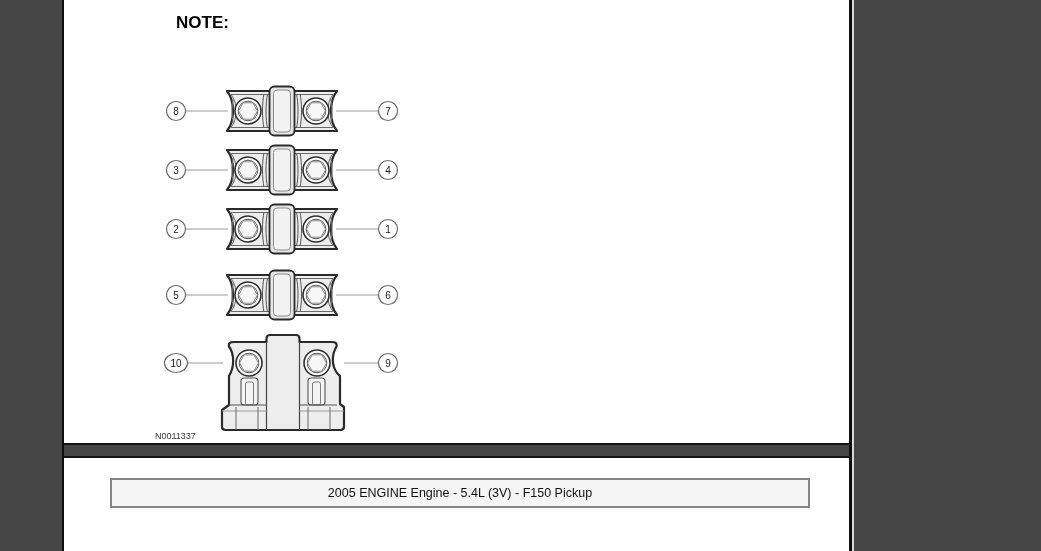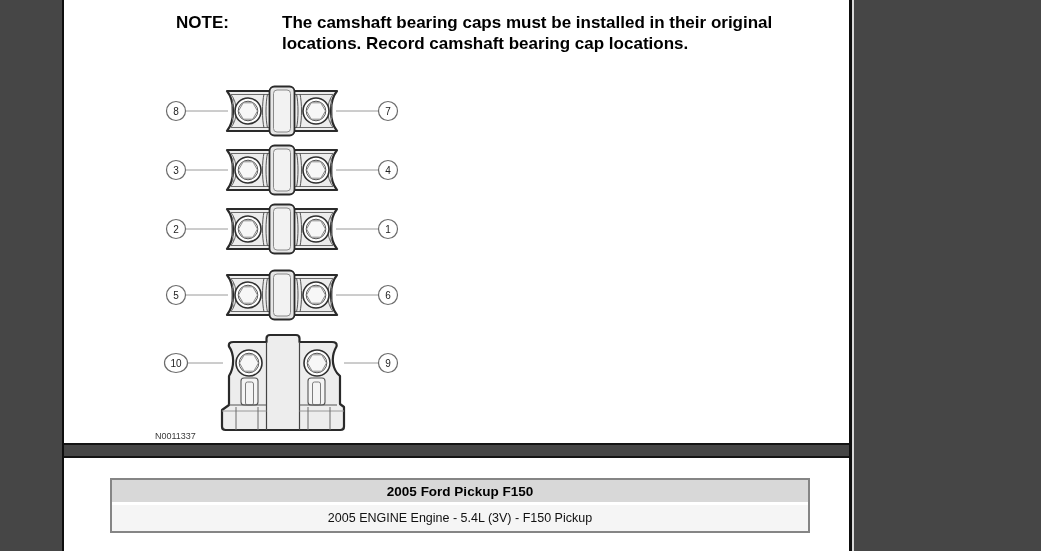--- a/index.html
+++ b/index.html
@@ -158,32 +158,25 @@
         <text x="112" y="366.5" text-anchor="middle" font-size="10" fill="#222">10</text>
         <circle cx="324" cy="363" r="9.5" fill="#fff" stroke="#6b6b6b" stroke-width="1.2"></circle>
         <text x="324" y="366.5" text-anchor="middle" font-size="10" fill="#222">9</text>
       </g>
 
       <text x="91" y="439" font-size="9" fill="#3a3a3a">N0011337</text>
     </svg>
 
     <div class="note">
       <div class="note-label">NOTE:</div>
-      <div class="note-text">
-        <span>The camshaft bearing caps must be installed in their original</span>
-        <span>locations. Record camshaft bearing cap locations.</span>
-      </div>
     </div>
   </div>
 
   <div class="bottom-panel">
     <div class="footer-table">
-      <div class="footer-title-row">
-        <span>2005 Ford Pickup F150</span>
-      </div>
       <div class="footer-sub-row">
         <span>2005 ENGINE Engine - 5.4L (3V) - F150 Pickup</span>
       </div>
     </div>
   </div>
 
 </div>
 
 <div class="vline-black-right"></div>
 <div class="vline-light-right"></div>

